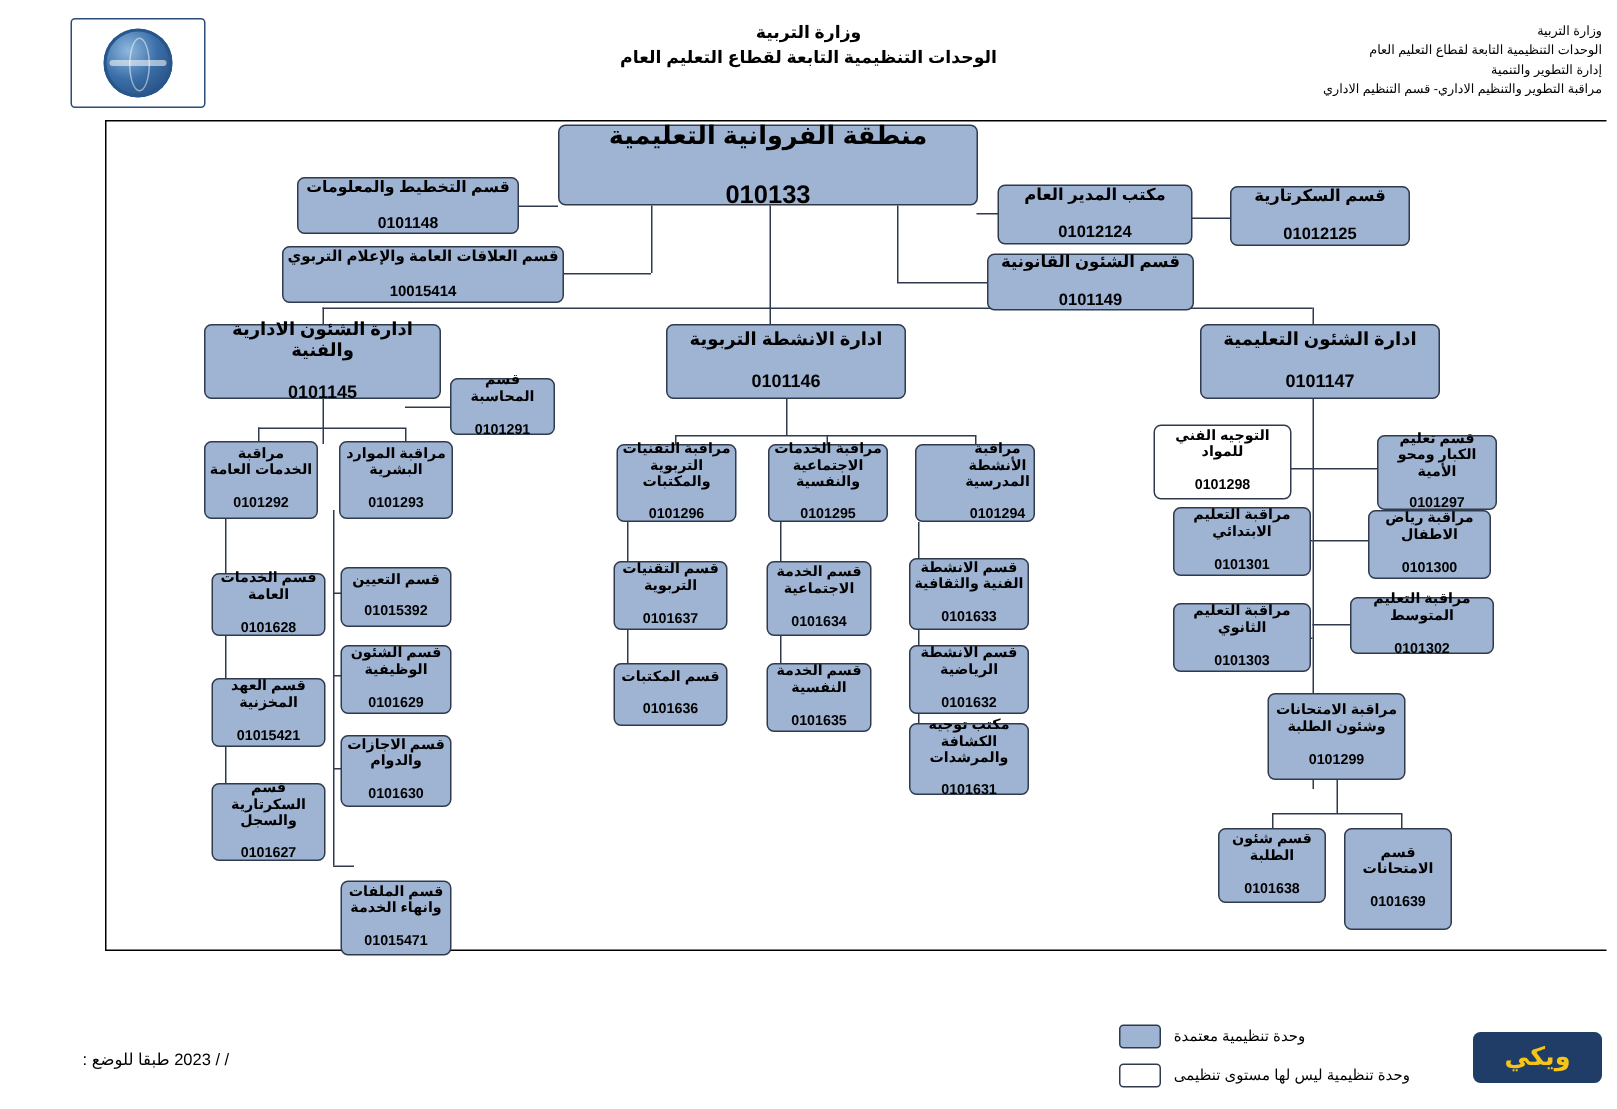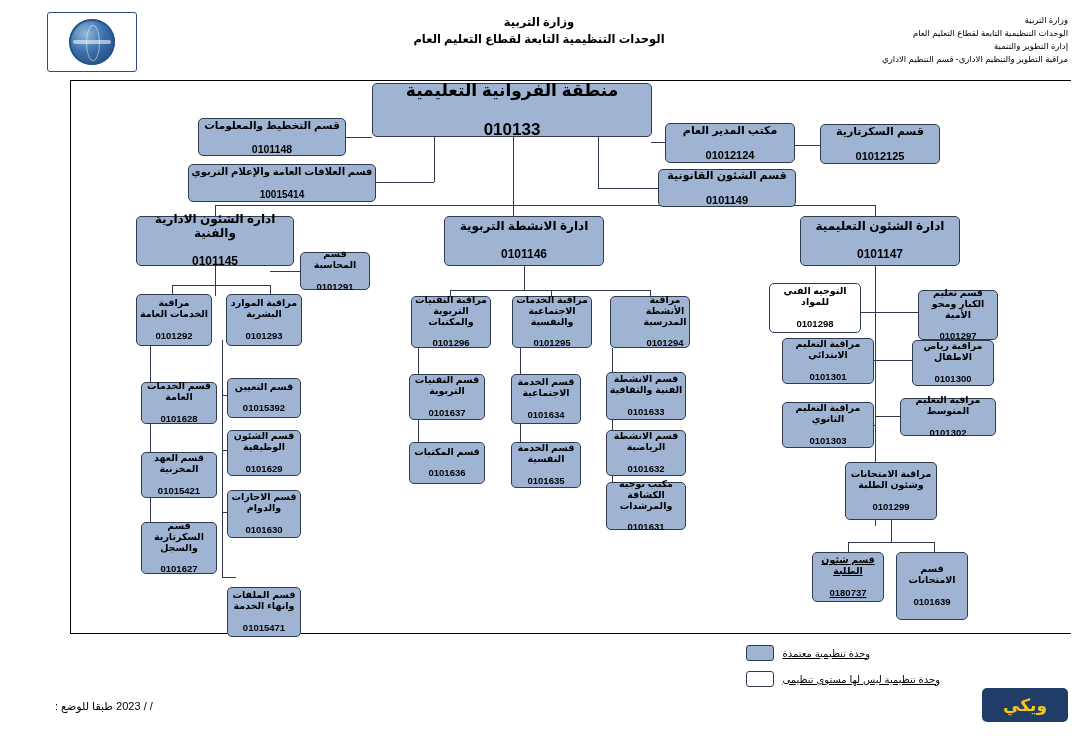--- a/index.html
+++ b/index.html
@@ -24,21 +24,21 @@
   .node{position:absolute;box-sizing:border-box;border:1px solid #2f3b4d;background:#9fb4d3;
     border-radius:5px;display:flex;align-items:center;justify-content:center;text-align:center;
     font-weight:bold;line-height:1.15;padding:2px;z-index:3;}
   .node.white{background:#ffffff;}
   .node .t{display:block;white-space:pre-line;}
   
   .ln{position:absolute;background:#2f3b4d;z-index:1;}
   .h{height:1px;}
   .v{width:1px;}
   
-  .legend{position:absolute;right:138px;top:645px;font-size:10px;text-align:right;text-decoration:underline;}
+  .legend{position:absolute;right:138px;top:683px;font-size:10px;text-align:right;}
   .legend .row{display:flex;align-items:center;justify-content:flex-end;gap:8px;margin-bottom:10px;}
   .sw{width:26px;height:14px;border:1px solid #2f3b4d;border-radius:3px;background:#9fb4d3;}
   .sw.empty{background:#fff;}
   .footer-date{position:absolute;left:55px;top:700px;font-size:11px;}
   .wiki{position:absolute;right:10px;top:688px;width:86px;height:34px;background:#1f3d66;border-radius:5px;
     display:flex;align-items:center;justify-content:center;color:#f5c518;font-weight:bold;font-size:17px;letter-spacing:1px;}
 </style>
 </head>
 <body>
 
@@ -273,23 +273,23 @@
   </div>
   <div class="node" style="left:782px;top:402px;width:92px;height:46px;font-size:9.5px;">
     <span class="t"><span>مراقبة التعليم الثانوي</span><br>
       <span>0101303</span></span>
   </div>
   <div class="node" style="left:845px;top:462px;width:92px;height:58px;font-size:9.5px;">
     <span class="t"><span>مراقبة الامتحانات وشئون الطلبة</span><br>
       <span>0101299</span></span>
   </div>
 
-  <div class="node" style="left:812px;top:552px;width:72px;height:50px;font-size:9.5px;text-decoration:underline;">
+  <div class="node" style="left:812px;top:552px;width:72px;height:50px;font-size:9.5px;">
     <span class="t"><span>قسم شئون الطلبة</span><br>
-      <span>0180737</span></span>
+      <span>0101638</span></span>
   </div>
   <div class="node" style="left:896px;top:552px;width:72px;height:68px;font-size:9.5px;">
     <span class="t"><span>قسم الامتحانات</span><br>
       <span>0101639</span></span>
   </div>
 
   <div class="legend">
     <div class="row">
       <span>وحدة تنظيمية معتمدة</span>
       <span class="sw"></span>

